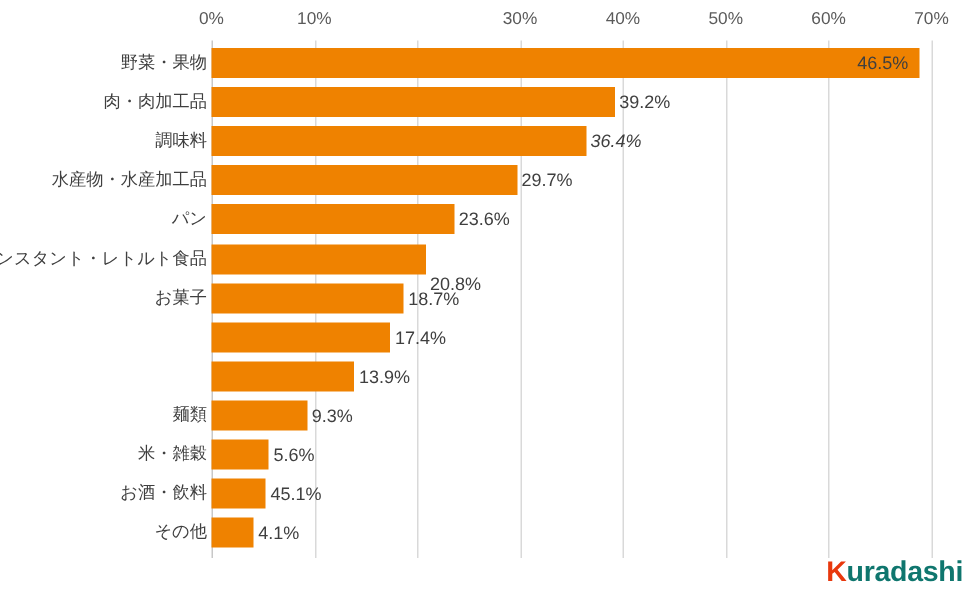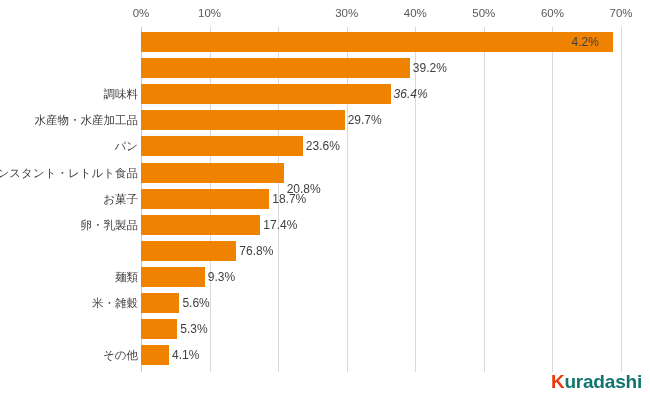--- a/index.html
+++ b/index.html
@@ -131,24 +131,26 @@
       <div class="gridline" style="left: 137.143px;"></div>
       <div class="gridline" style="left: 205.714px;"></div>
       <div class="gridline" style="left: 274.286px;"></div>
       <div class="gridline" style="left: 342.857px;"></div>
       <div class="gridline" style="left: 411.429px;"></div>
       <div class="gridline" style="left: 480px;"></div>
     </div>
 
   <div id="rows-layer">
       <div class="row" style="top: 32px;">
+        <div class="cat-label">野菜・果物</div>
         <div class="bar" style="width: 472.457px; background: rgb(239, 130, 0);"></div>
-        <div class="val-label" style="left: 571.457px;">4.2%</div>
+        <div class="val-label" style="left: 571.457px;">46.5%</div>
       </div>
       <div class="row" style="top: 58.1px;">
+        <div class="cat-label">肉・肉加工品</div>
         <div class="bar" style="width: 268.8px; background: rgb(239, 130, 0);"></div>
         <div class="val-label" style="left: 412.8px;">39.2%</div>
       </div>
       <div class="row" style="top: 84.2px;">
         <div class="cat-label">調味料</div>
         <div class="bar" style="width: 249.6px; background: rgb(239, 130, 0);"></div>
         <div class="val-label" style="left: 393.6px; font-style: italic;">36.4%</div>
       </div>
       <div class="row" style="top: 110.3px;">
         <div class="cat-label">水産物・水産加工品</div>
@@ -164,41 +166,41 @@
         <div class="cat-label">インスタント・レトルト食品</div>
         <div class="bar" style="width: 142.629px; background: rgb(239, 130, 0);"></div>
         <div class="val-label" style="left: 286.629px; margin-top: 16px;">20.8%</div>
       </div>
       <div class="row" style="top: 188.6px;">
         <div class="cat-label">お菓子</div>
         <div class="bar" style="width: 128.229px; background: rgb(239, 130, 0);"></div>
         <div class="val-label" style="left: 272.229px;">18.7%</div>
       </div>
       <div class="row" style="top: 214.7px;">
-        <div class="cat-label">卵・乳製品</div>
         <div class="bar" style="width: 119.314px; background: rgb(239, 130, 0);"></div>
         <div class="val-label" style="left: 263.314px;">17.4%</div>
       </div>
       <div class="row" style="top: 240.8px;">
         <div class="bar" style="width: 95.3143px; background: rgb(239, 130, 0);"></div>
-        <div class="val-label" style="left: 239.314px;">76.8%</div>
+        <div class="val-label" style="left: 239.314px;">13.9%</div>
       </div>
       <div class="row" style="top: 266.9px;">
         <div class="cat-label">麺類</div>
         <div class="bar" style="width: 63.7714px; background: rgb(239, 130, 0);"></div>
         <div class="val-label" style="left: 207.771px;">9.3%</div>
       </div>
       <div class="row" style="top: 293px;">
         <div class="cat-label">米・雑穀</div>
         <div class="bar" style="width: 38.4px; background: rgb(239, 130, 0);"></div>
         <div class="val-label" style="left: 182.4px;">5.6%</div>
       </div>
       <div class="row" style="top: 319.1px;">
+        <div class="cat-label">お酒・飲料</div>
         <div class="bar" style="width: 36.3429px; background: rgb(239, 130, 0);"></div>
-        <div class="val-label" style="left: 180.343px;">5.3%</div>
+        <div class="val-label" style="left: 180.343px;">45.1%</div>
       </div>
       <div class="row" style="top: 345.2px;">
         <div class="cat-label">その他</div>
         <div class="bar" style="width: 28.1143px; background: rgb(239, 130, 0);"></div>
         <div class="val-label" style="left: 172.114px;">4.1%</div>
       </div>
     </div>
 
   <div class="logo">
     <span class="k">K</span><span class="rest">uradashi</span>

